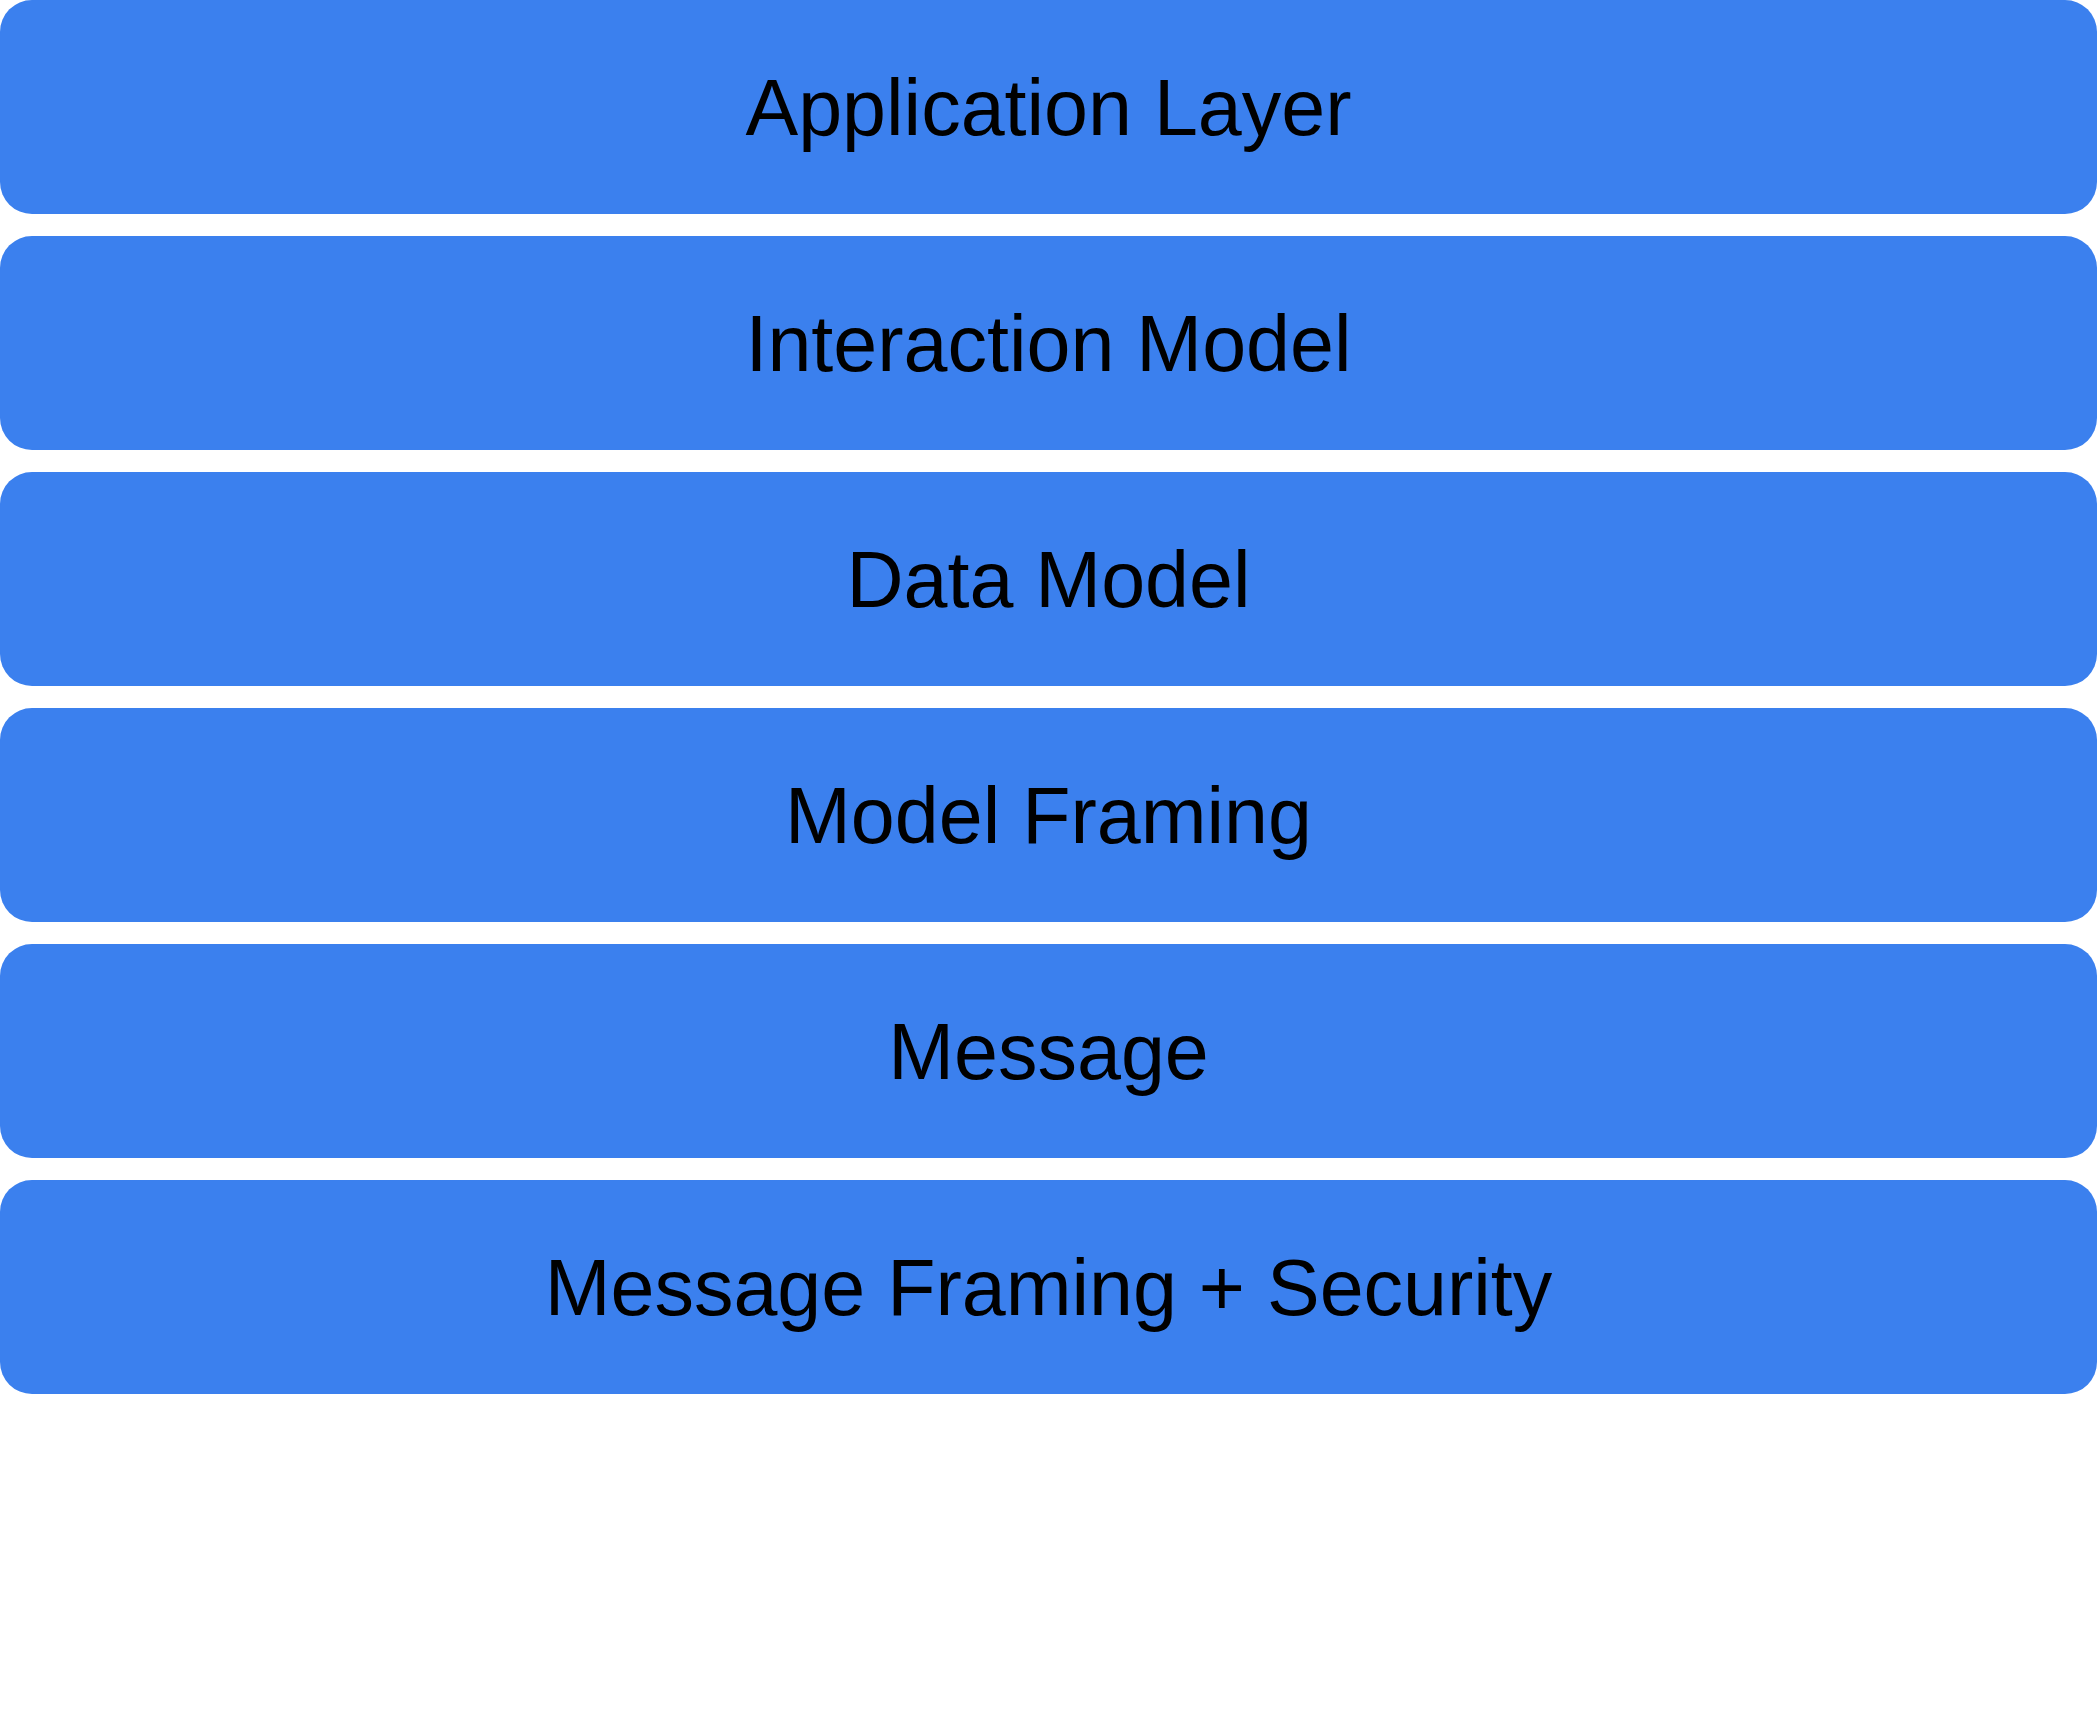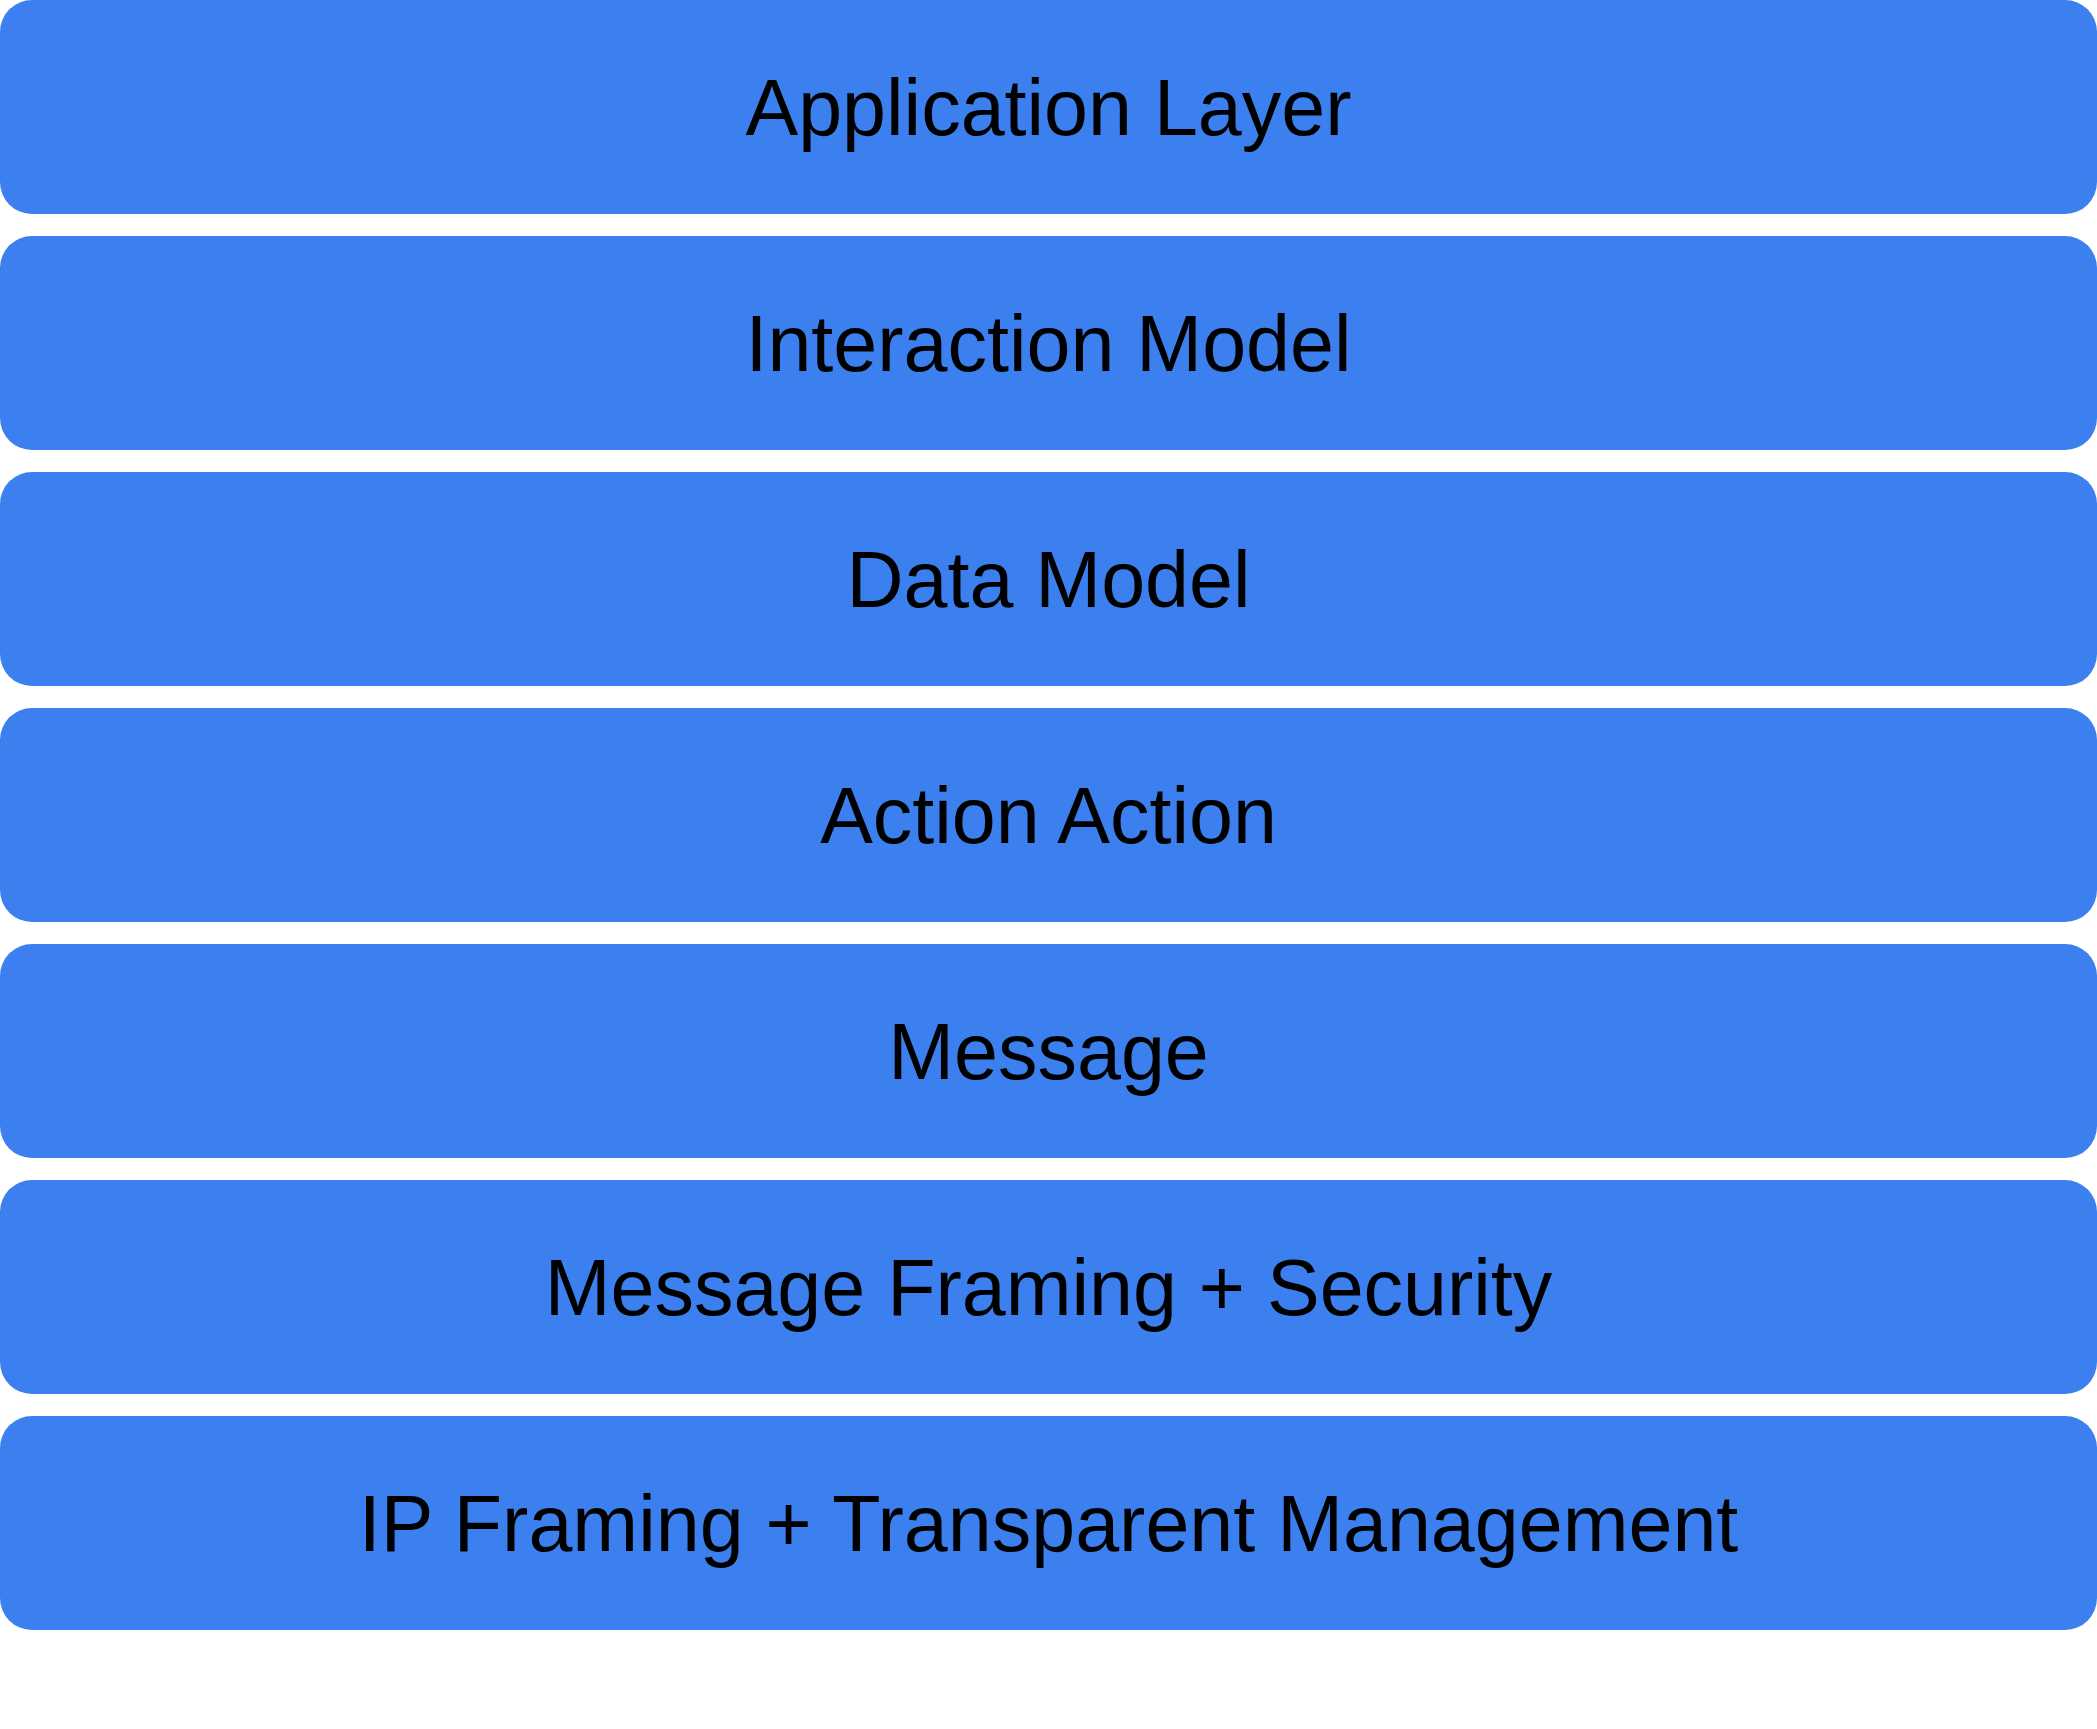--- a/index.html
+++ b/index.html
@@ -54,29 +54,26 @@
 
   <div class="layer">
     <span class="layer-label">Interaction Model</span>
   </div>
 
   <div class="layer">
     <span class="layer-label">Data Model</span>
   </div>
 
   <div class="layer">
-    <span class="layer-label">Action Action</span>
+    <span class="layer-label">Model Framing</span>
   </div>
 
   <div class="layer">
     <span class="layer-label">Message</span>
   </div>
 
   <div class="layer">
     <span class="layer-label">Message Framing + Security</span>
   </div>
 
-  <div class="layer">
-    <span class="layer-label">IP Framing + Transparent Management</span>
-  </div>
 
 </div>
 
 
 </body></html>

